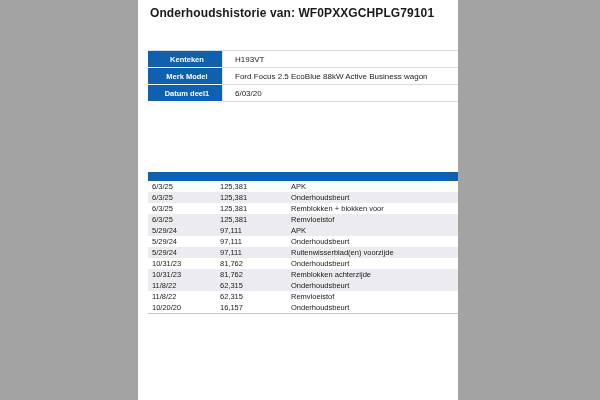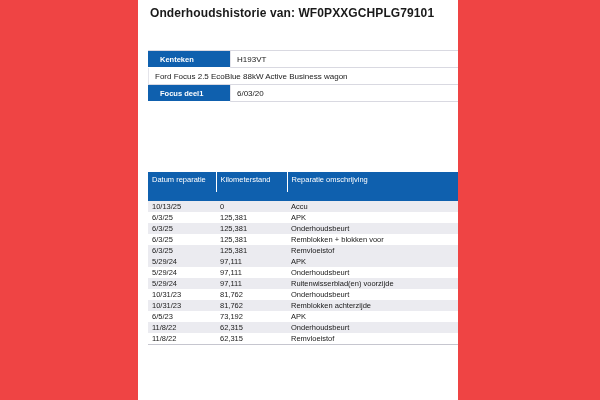--- a/index.html
+++ b/index.html
@@ -8,21 +8,21 @@
     width: 600px;
     height: 400px;
     background: #000000;
     font-family: "Liberation Sans", sans-serif;
     overflow: hidden;
   }
   .stage {
     position: relative;
     width: 600px;
     height: 400px;
-    background: #ef4444;
+    background: #a3a3a3;
   }
   .content {
     position: absolute;
     left: 138px;
     top: 0;
     width: 320px;
     height: 400px;
     background: #ffffff;
   }
   .page-title {
@@ -48,31 +48,32 @@
     height: 17px;
   }
   .info-label {
     width: 70px;
     flex: 0 0 70px;
     background: #0f60ae;
     color: #ffffff;
     font-size: 7.5px;
     font-weight: bold;
     line-height: 17px;
-    padding-left: 12px;
+    padding-left: 4px;
     border-bottom: 1px solid #ffffff;
     white-space: nowrap;
     overflow: hidden;
+    text-align: center;
   }
   .info-value {
     flex: 1;
     font-size: 8px;
     color: #1a1a1a;
     line-height: 17px;
-    padding-left: 6px;
+    padding-left: 12px;
     border-bottom: 1px solid #d9d9e1;
     border-left: 1px solid #e4e4ea;
     background: #ffffff;
     white-space: nowrap;
     overflow: hidden;
   }
   
   .maint-table {
     position: absolute;
     left: 10px;
@@ -123,51 +124,42 @@
 
     <div class="page-title">Onderhoudshistorie van: WF0PXXGCHPLG79101</div>
 
     <div class="info-table">
 
     <div class="info-row">
           <div class="info-label">Kenteken</div>
           <div class="info-value">H193VT</div>
         </div>
         <div class="info-row">
+          <div class="info-label">Merk Model</div>
           <div class="info-value">Ford Focus 2.5 EcoBlue 88kW Active Business wagon</div>
         </div>
         <div class="info-row">
-          <div class="info-label">Focus deel1</div>
+          <div class="info-label">Datum deel1</div>
           <div class="info-value">6/03/20</div>
         </div>
       </div>
 
     <table class="maint-table">
       <colgroup>
           <col class="c1">
           <col class="c2">
           <col class="c3">
         </colgroup>
       <thead>
         <tr>
-          <th>Datum reparatie</th>
-          <th>Kilometerstand</th>
-          <th>Reparatie omschrijving</th>
-        </tr>
-        <tr>
           <th class="header-spacer" colspan="3"></th>
         </tr>
       </thead>
       <tbody>
 
-      <tr class="alt">
-            <td>10/13/25</td>
-            <td>0</td>
-            <td>Accu</td>
-          </tr>
           <tr>
             <td>6/3/25</td>
             <td>125,381</td>
             <td>APK</td>
           </tr>
           <tr class="alt">
             <td>6/3/25</td>
             <td>125,381</td>
             <td>Onderhoudsbeurt</td>
           </tr>
@@ -199,32 +191,32 @@
           <tr>
             <td>10/31/23</td>
             <td>81,762</td>
             <td>Onderhoudsbeurt</td>
           </tr>
           <tr class="alt">
             <td>10/31/23</td>
             <td>81,762</td>
             <td>Remblokken achterzijde</td>
           </tr>
-          <tr>
-            <td>6/5/23</td>
-            <td>73,192</td>
-            <td>APK</td>
-          </tr>
           <tr class="alt">
             <td>11/8/22</td>
             <td>62,315</td>
             <td>Onderhoudsbeurt</td>
           </tr>
           <tr>
             <td>11/8/22</td>
             <td>62,315</td>
             <td>Remvloeistof</td>
           </tr>
+          <tr>
+            <td>10/20/20</td>
+            <td>16,157</td>
+            <td>Onderhoudsbeurt</td>
+          </tr>
         </tbody>
     </table>
 
   </div>
 </div>
 
 </body></html>

